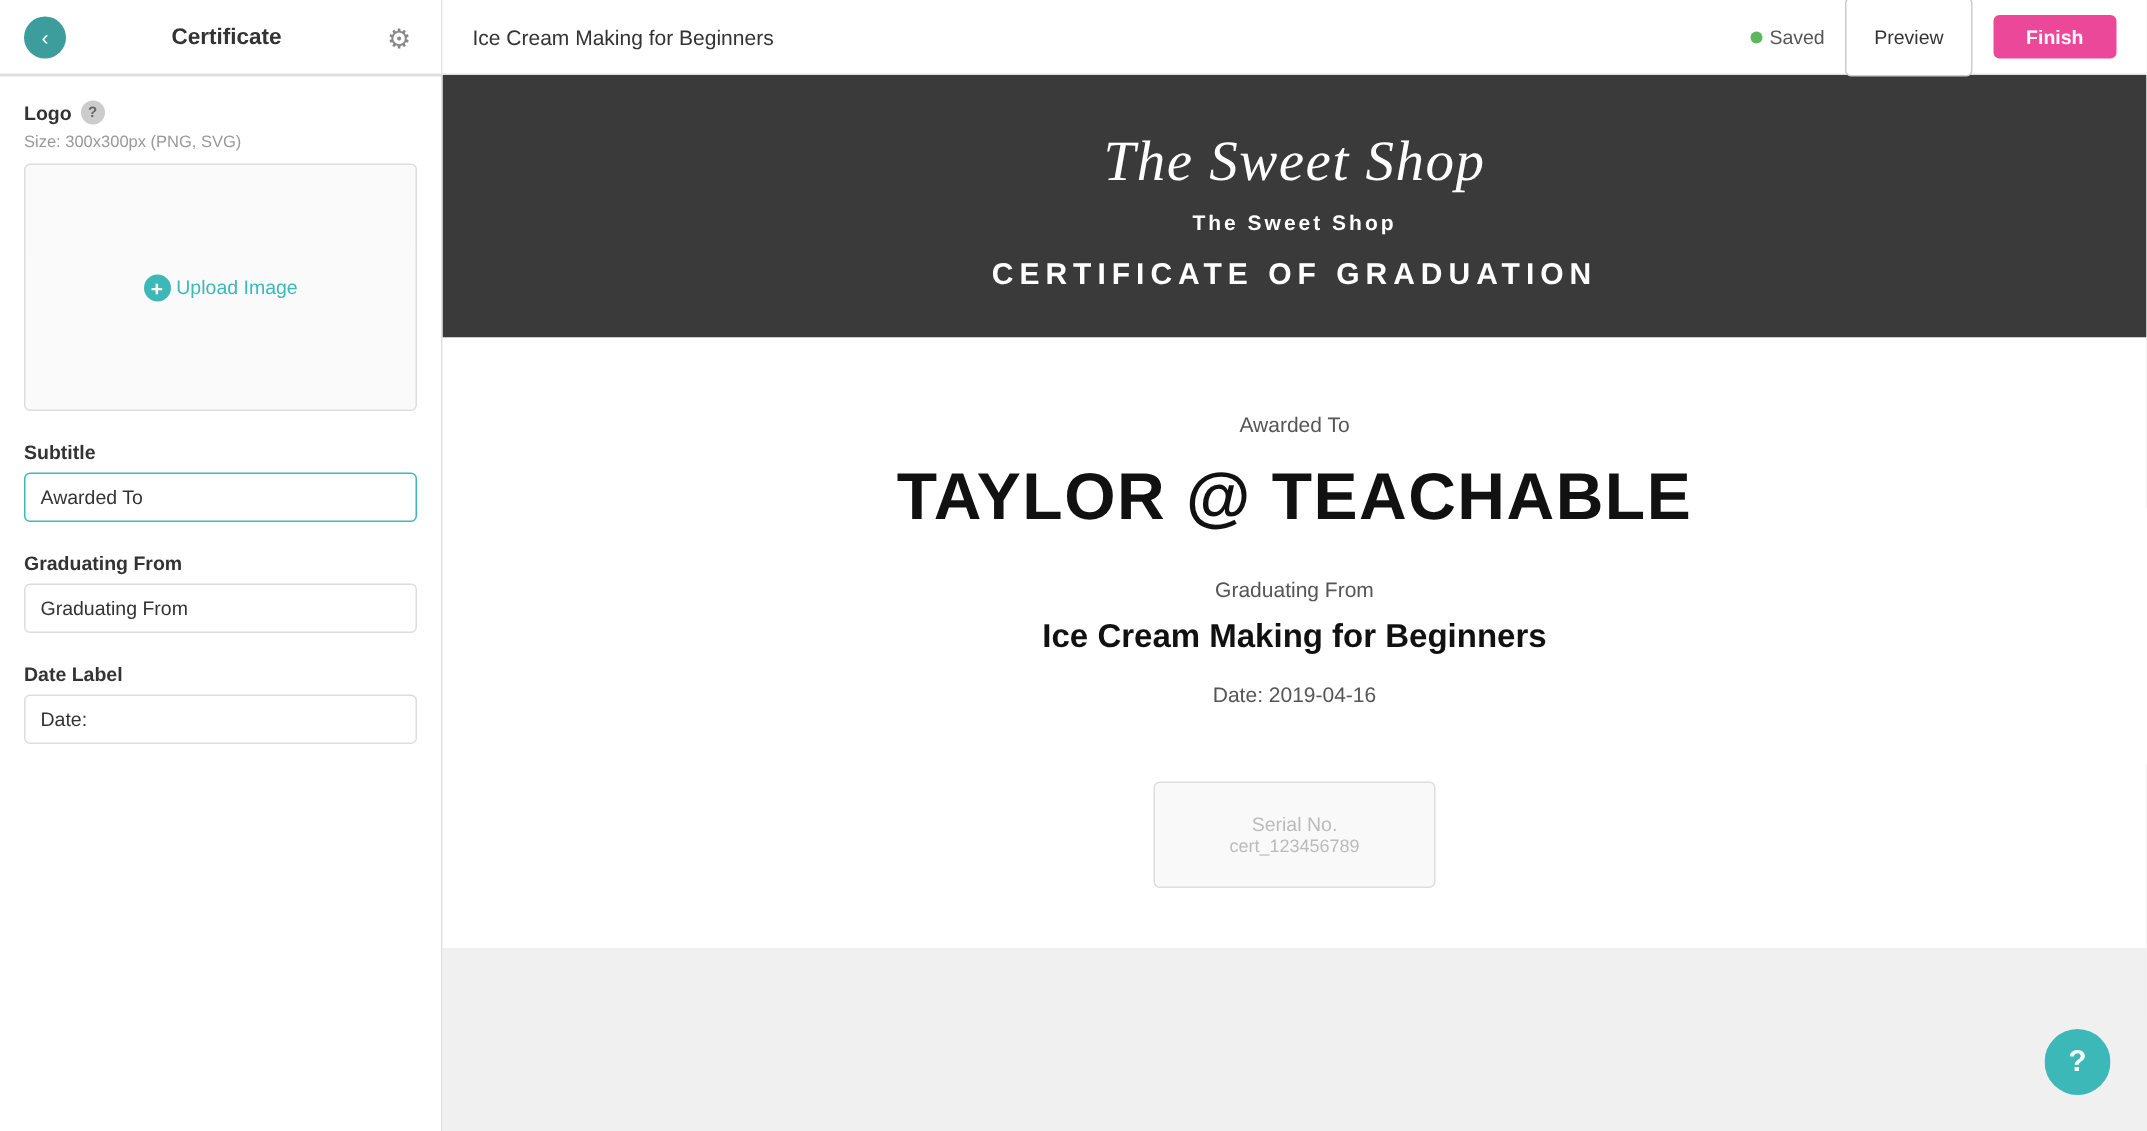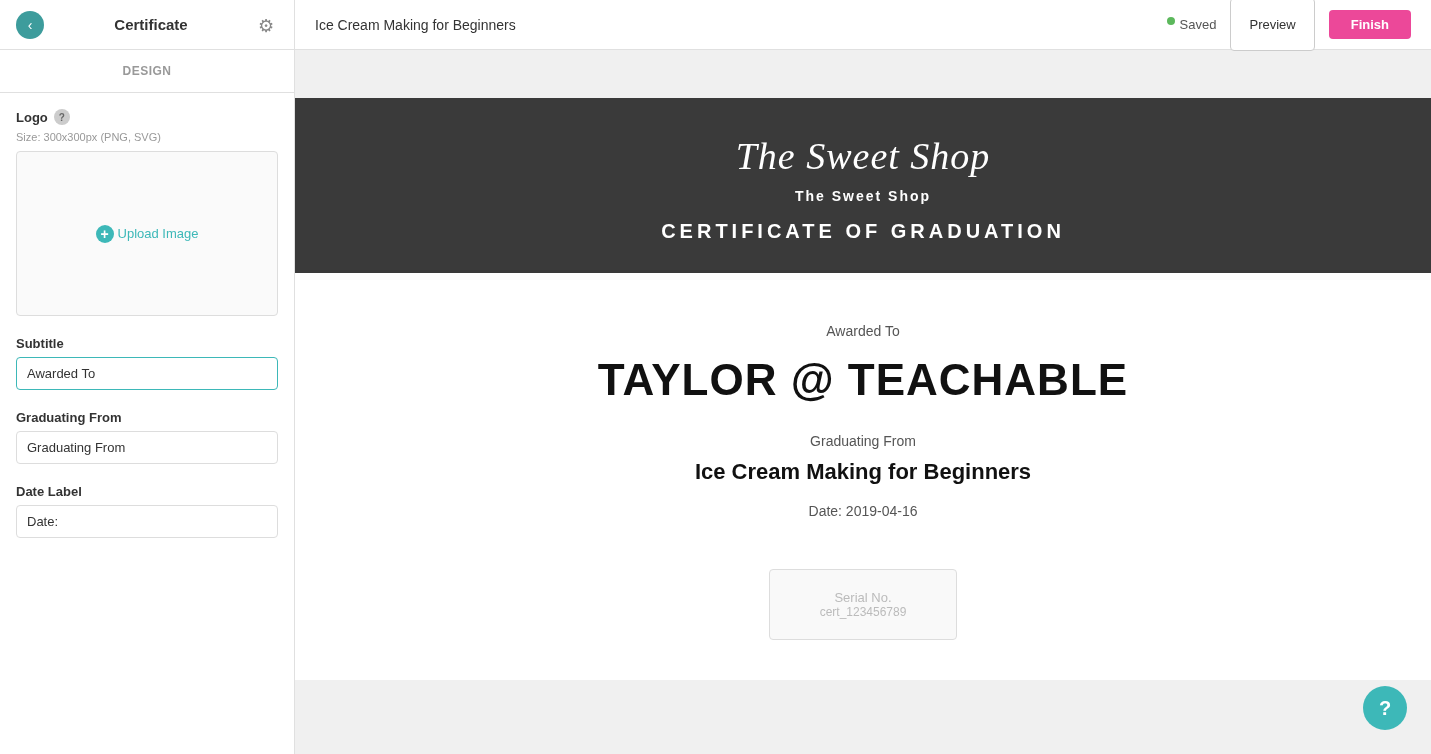--- a/index.html
+++ b/index.html
@@ -179,20 +179,21 @@
     .top-bar-right {
       display: flex;
       align-items: center;
       gap: 14px;
     }
 
     .saved-badge {
       font-size: 13px;
       color: #555;
       display: flex;
+      align-items: center;
       gap: 5px;
     }
 
     .saved-dot {
       width: 8px; height: 8px;
       background: #5cb85c;
       border-radius: 50%;
       display: inline-block;
     }
 
@@ -234,21 +235,20 @@
     .certificate-wrapper {
       width: 100%;
       max-width: 1136px;
     }
 
     .cert-header {
       background: #3a3a3a;
       padding: 36px 0 30px;
       text-align: center;
       color: #fff;
-      margin-top: 48px;
     }
 
     .cert-logo-text {
       font-family: 'Georgia', 'Times New Roman', serif;
       font-style: italic;
       font-size: 38px;
       font-weight: normal;
       margin-bottom: 10px;
       letter-spacing: 1px;
     }
@@ -346,21 +346,20 @@
 <body>
 
 <div class="left-panel">
   <div class="panel-header">
     <div class="back-arrow">‹</div>
     <span class="panel-title">Certificate</span>
     <span class="gear-icon">⚙</span>
   </div>
 
   <div class="tabs-row">
-    <div class="tab">DESIGN</div>
   </div>
 
   <div class="panel-body">
 
     <div class="field-group">
       <div class="field-label">
         <span>Logo</span>
         <span class="help-icon">?</span>
       </div>
       <div class="logo-hint">Size: 300x300px (PNG, SVG)</div>

